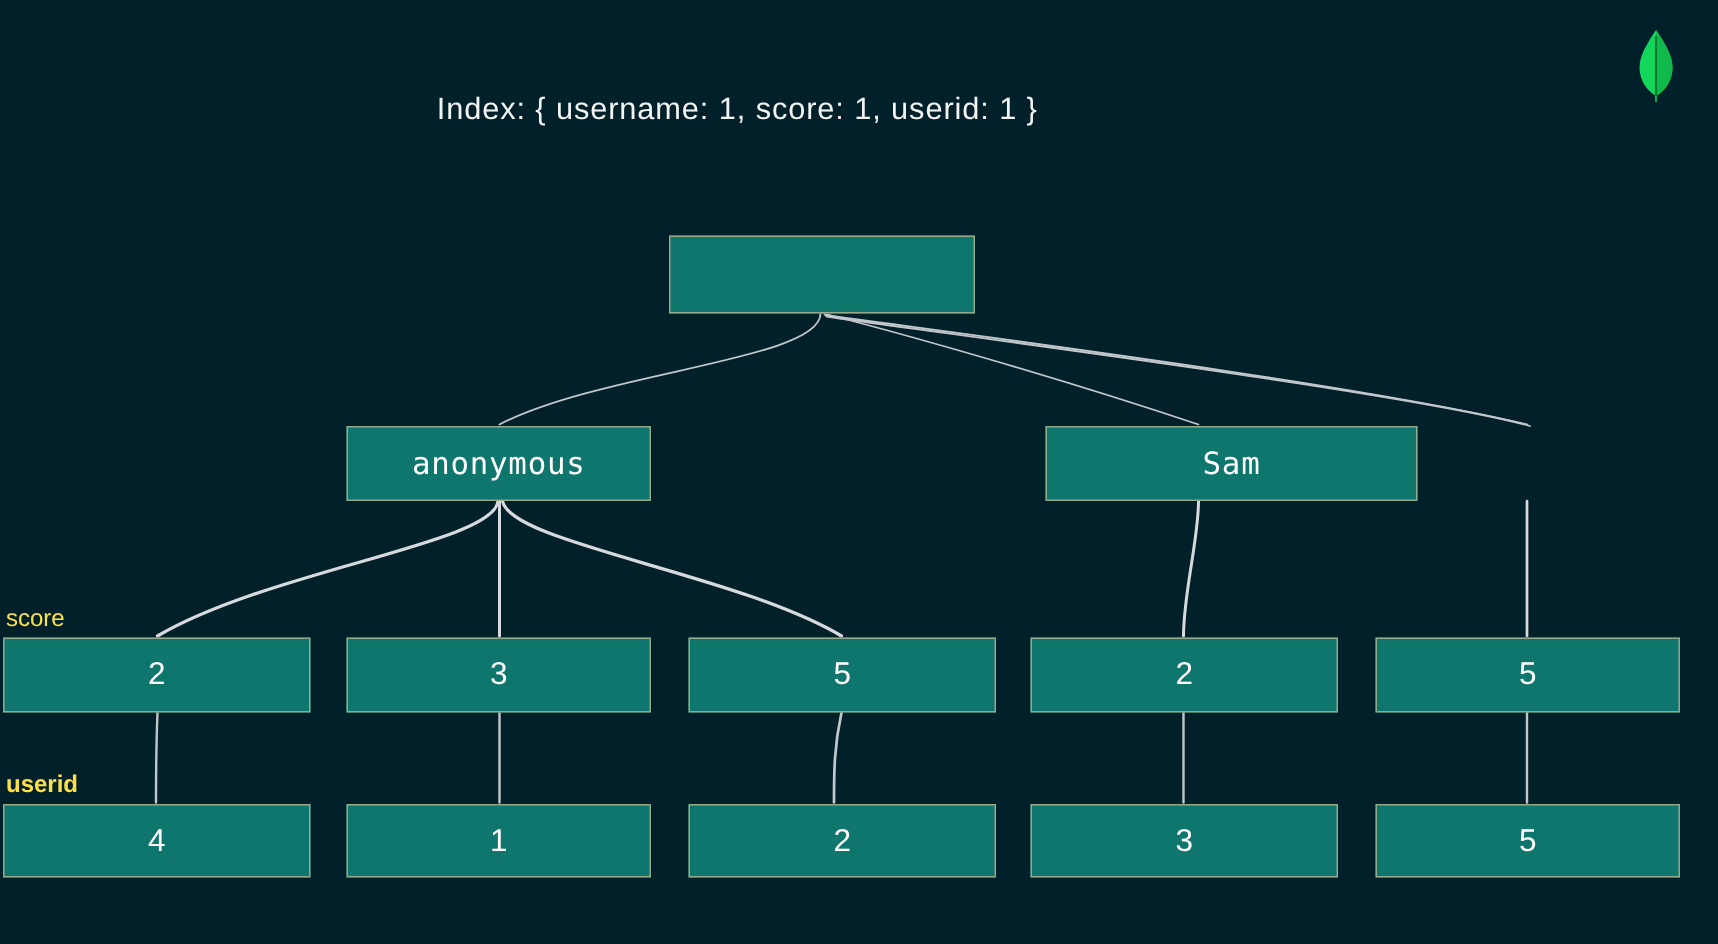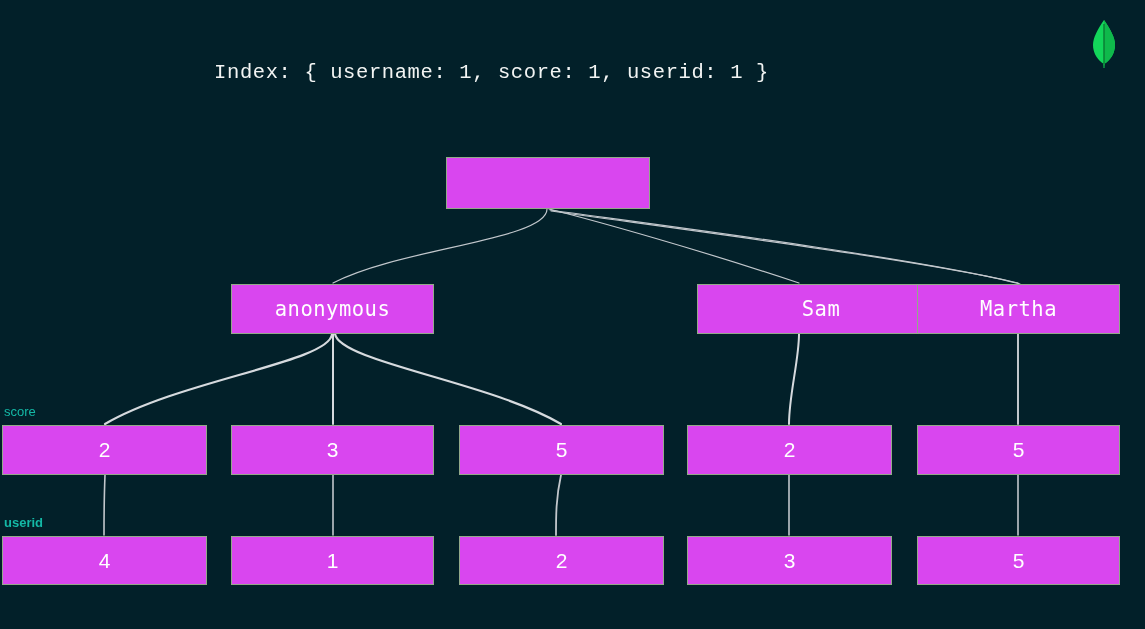--- a/index.html
+++ b/index.html
@@ -23,21 +23,21 @@
   }
 
   
   .index-title {
     position: absolute;
     left: 0;
     top: 61px;
     width: 983px;
     text-align: center;
     color: #f2f4f3;
-    font-family: Liberation Mono, monospace;
+    font-family: Liberation Sans, sans-serif;
     font-size: 20.5px;
     letter-spacing: 0.6px;
     white-space: pre;
     user-select: none;
   }
 
   
   .logo {
     position: absolute;
     right: 27px;
@@ -53,43 +53,43 @@
     width: 1145px;
     height: 629px;
     pointer-events: none;
   }
 
   
   .node {
     position: absolute;
     box-sizing: border-box;
     border: 1.5px solid #93a98a;
-    background: #d946ef;
+    background: #0f766e;
     display: flex;
     align-items: center;
     justify-content: center;
     color: #ffffff;
     user-select: none;
   }
   .node.mono {
     font-family: "DejaVu Sans Mono", "Liberation Mono", monospace;
     font-size: 20.5px;
     letter-spacing: 0.5px;
   }
   .node.num {
     font-family: "Liberation Sans", sans-serif;
     font-size: 21px;
   }
 
   
   .row-label {
     position: absolute;
-    color: #14b8a6;
+    color: #fde047;
     font-family: "Liberation Sans", sans-serif;
-    font-size: 13px;
+    font-size: 16px;
     user-select: none;
     white-space: nowrap;
   }
 </style>
 </head>
 <body>
 
 <div id="stage">
 
   <div class="index-title">Index: { username: 1, score: 1, userid: 1 }</div>
@@ -124,21 +124,20 @@
       <path d="M561,475 C556,498 556,515 556,535" stroke-width="1.8" stroke="#c2c7cc"></path>
       <path d="M789,475 C789,500 789,515 789,535" stroke-width="1.6" stroke="#c2c7cc"></path>
       <path d="M1018,475 L1018,535" stroke-width="1.6" stroke="#c2c7cc"></path>
     </g>
   </svg>
 
   <div class="node mono" style="left:446px; top:157px; width:204px; height:52px;"></div>
 
   <div class="node mono" style="left:231px; top:284px; width:203px; height:50px;">anonymous</div>
   <div class="node mono" style="left:697px; top:284px; width:248px; height:50px;">Sam</div>
-  <div class="node mono" style="left:917px; top:284px; width:203px; height:50px;">Martha</div>
 
   <div class="row-label" style="left:4px; top:404px;">score</div>
 
   <div class="node num" style="left:2px; top:425px; width:205px; height:50px;">2</div>
   <div class="node num" style="left:231px; top:425px; width:203px; height:50px;">3</div>
   <div class="node num" style="left:459px; top:425px; width:205px; height:50px;">5</div>
   <div class="node num" style="left:687px; top:425px; width:205px; height:50px;">2</div>
   <div class="node num" style="left:917px; top:425px; width:203px; height:50px;">5</div>
 
   <div class="row-label" style="left:4px; top:515px;font-weight:bold;">userid</div>

